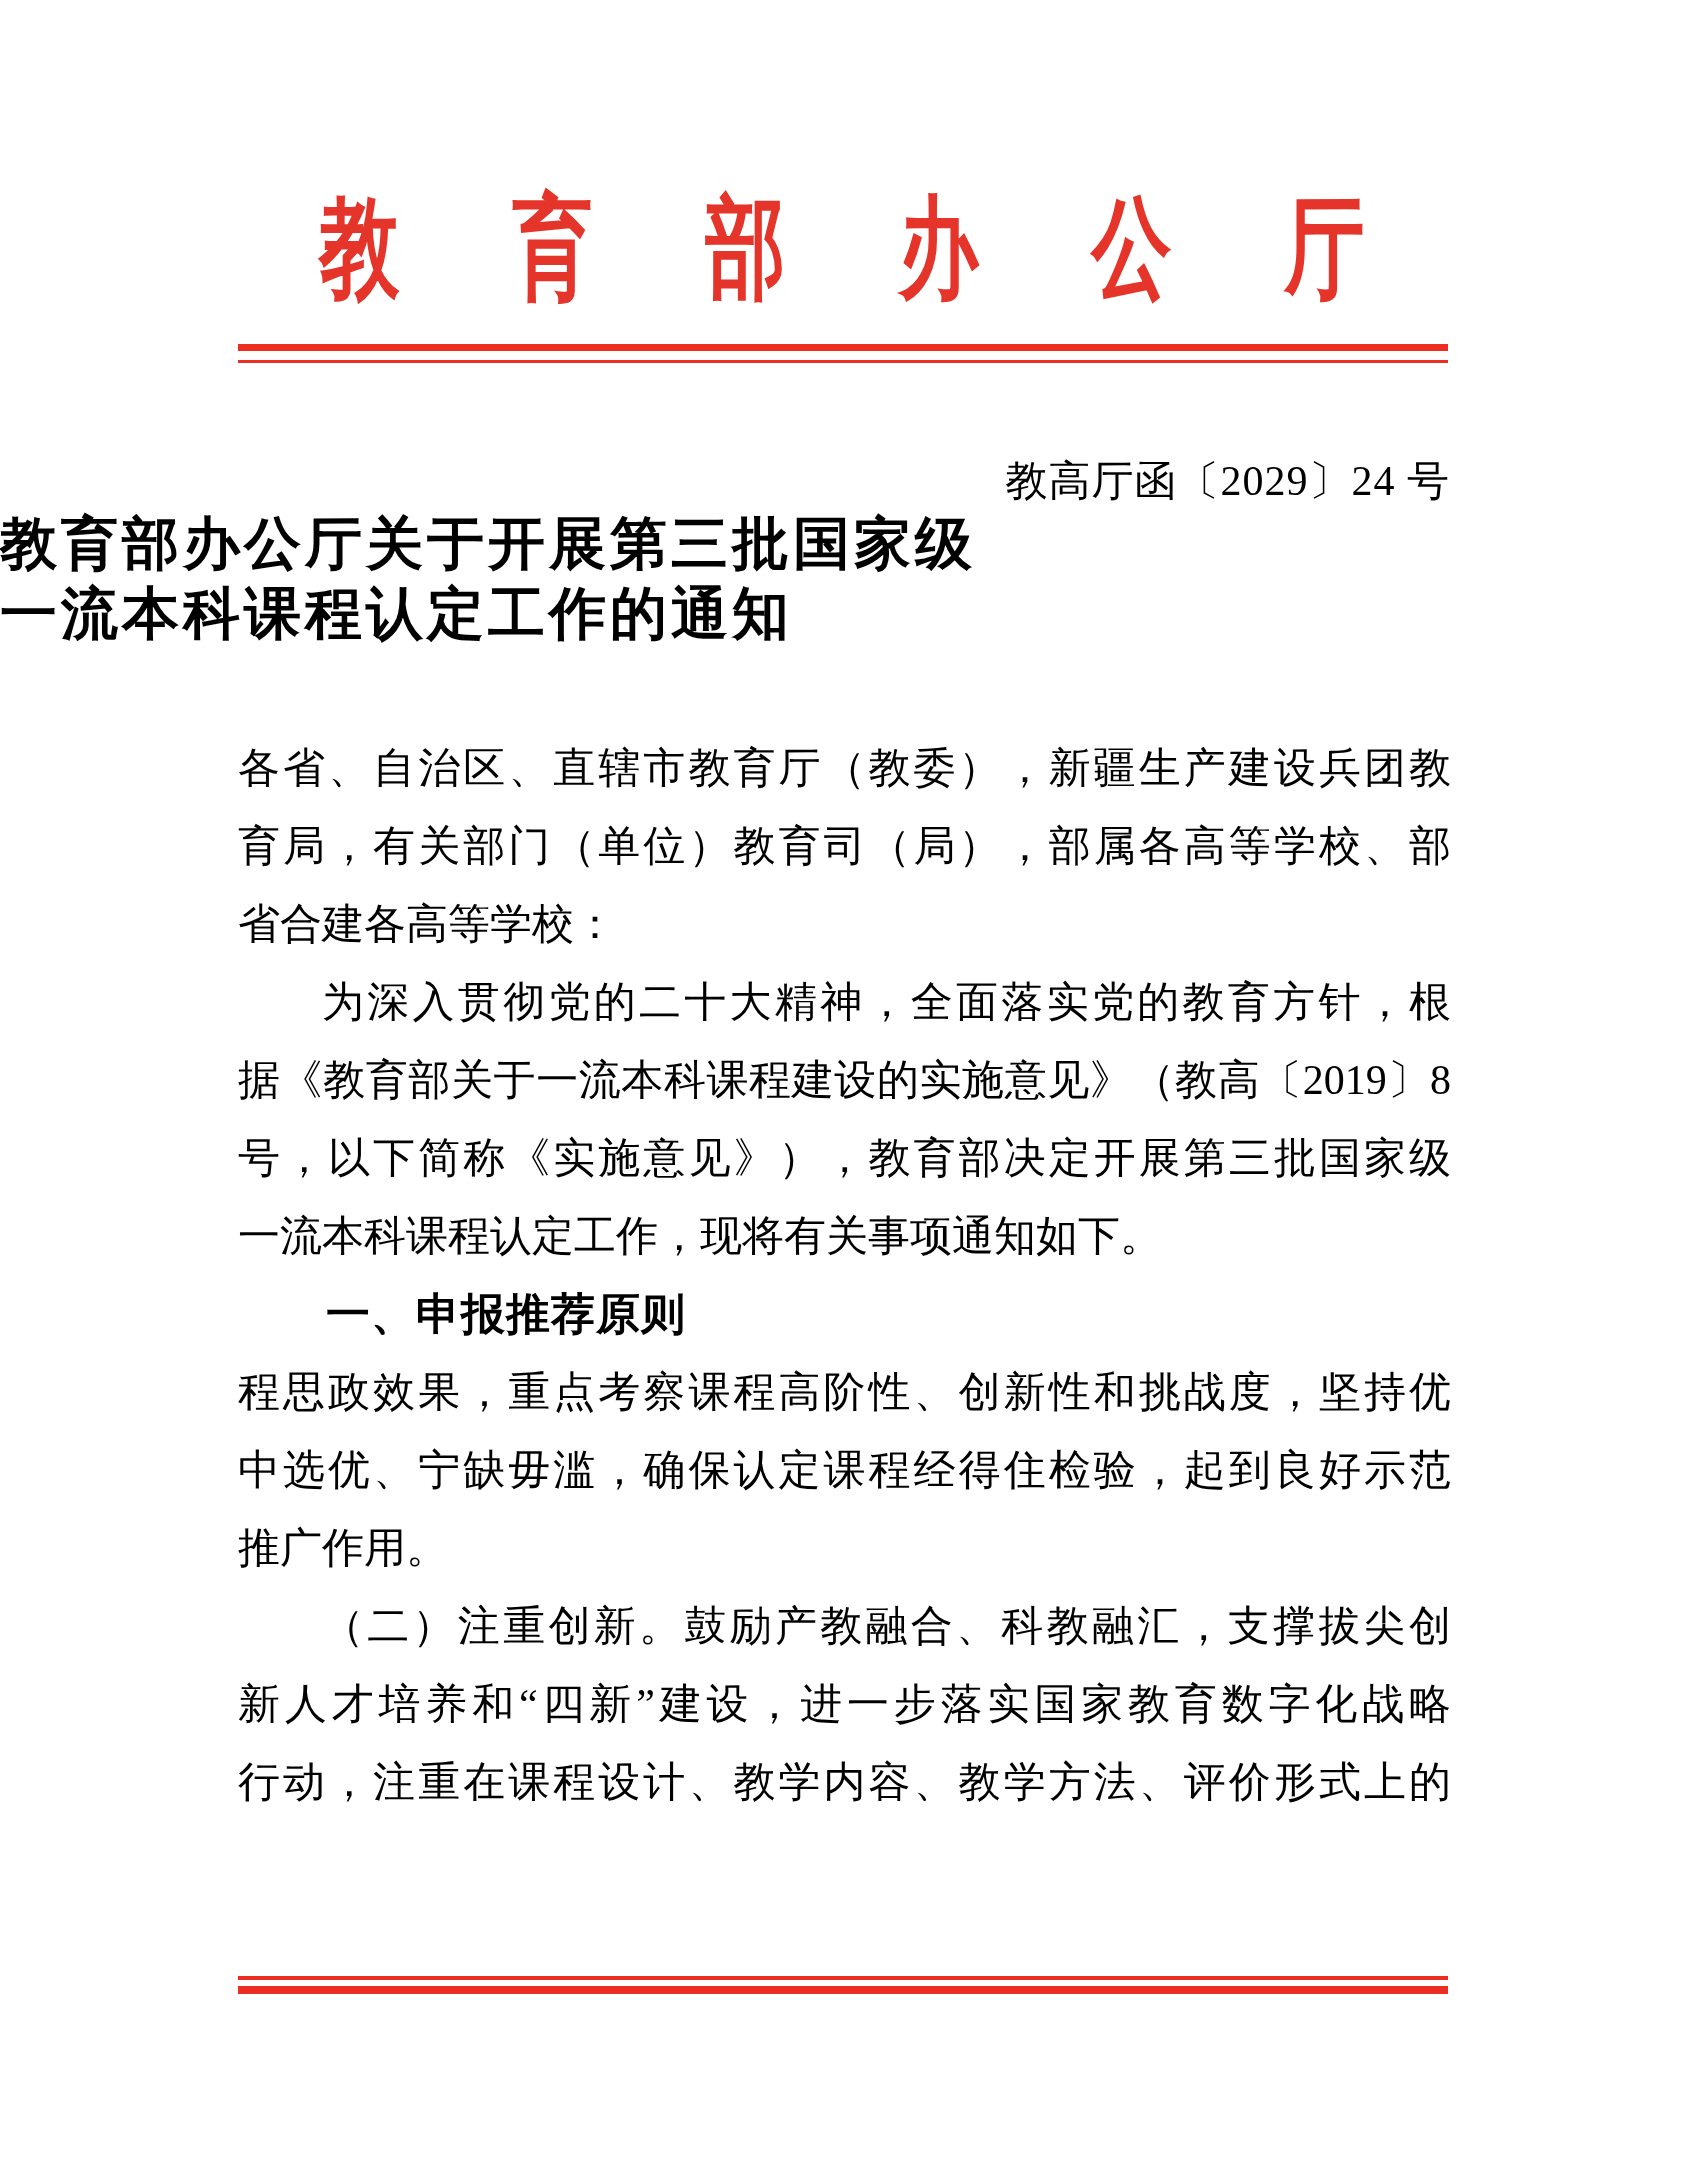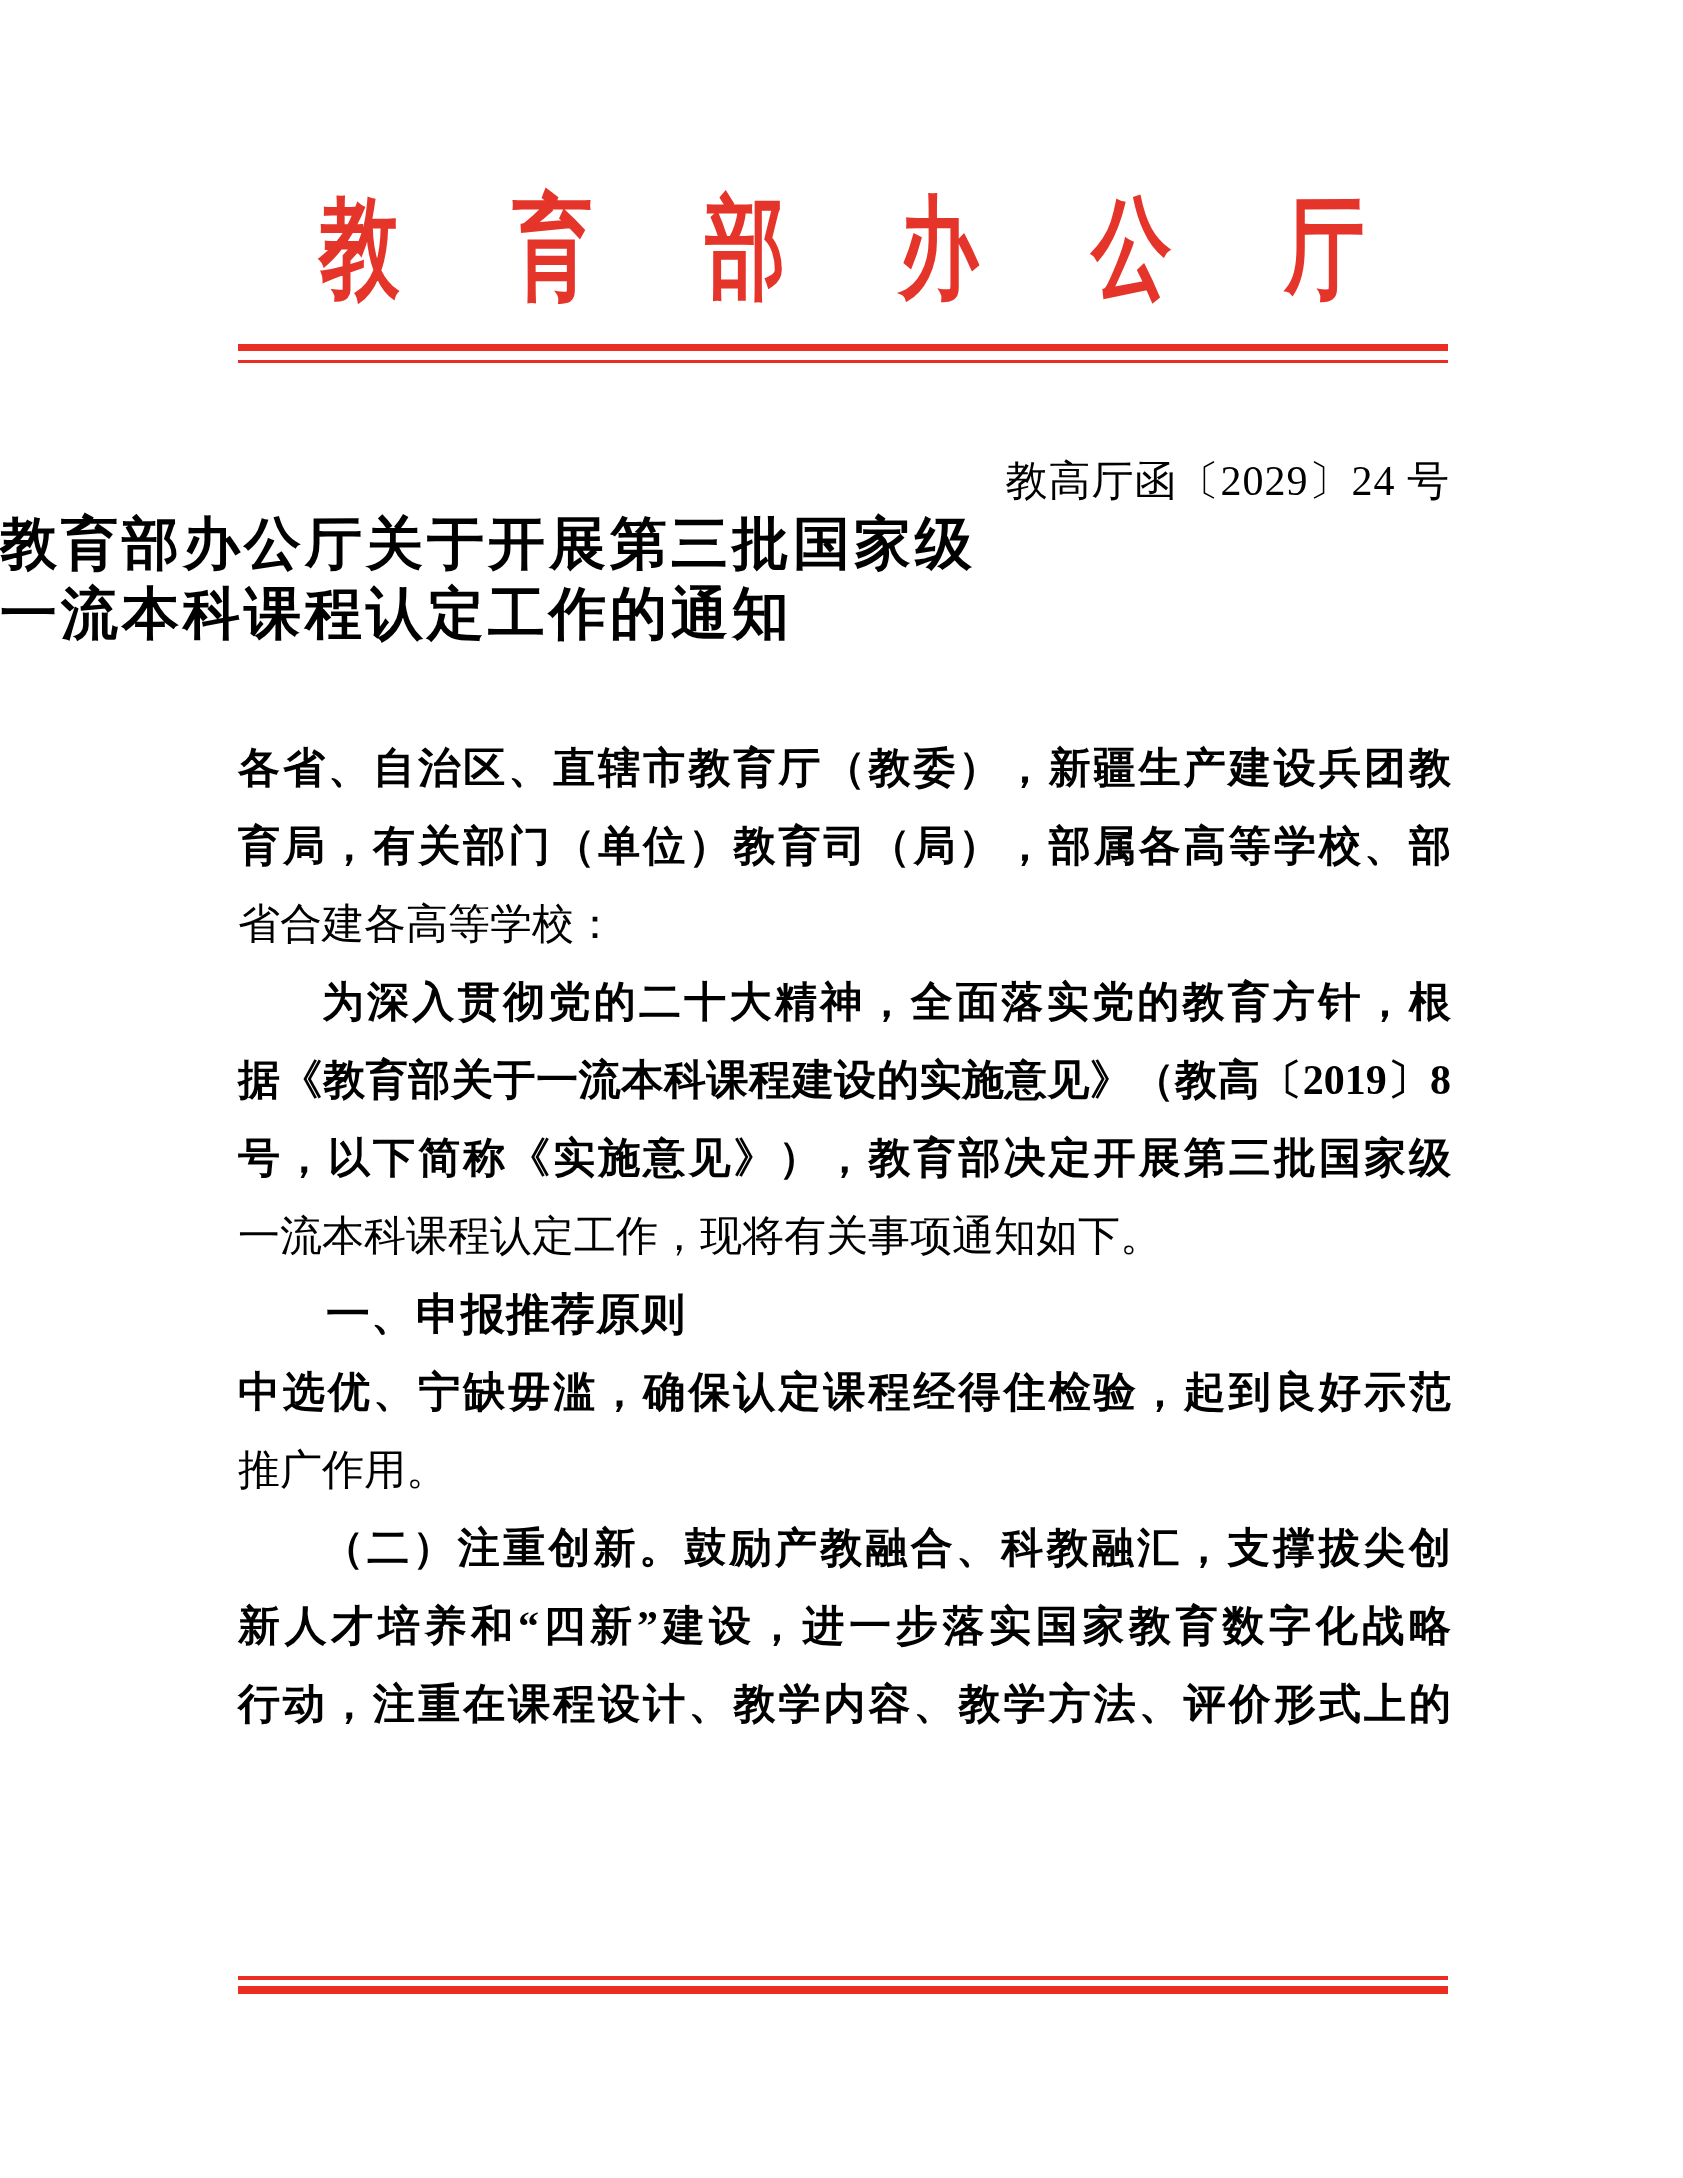--- a/index.html
+++ b/index.html
@@ -51,21 +51,20 @@
   
   .body-text{
     position:absolute;top:729px;left:238px;width:1213px;
     font-size:42px;line-height:78px;
   }
   .body-line{white-space:nowrap;}
   .body-line.j{
     white-space:normal;
     text-align:justify;
     text-align-last:justify;
-    font-weight:bold;
   }
   .body-line.ind{text-indent:2em;}
   .body-line.hd{
     font-family:"DejaVu Sans","Liberation Sans",sans-serif;
     font-weight:bold;
     font-size:44px;
     letter-spacing:1px;
   }
 </style>
 </head>
@@ -94,20 +93,21 @@
 
   <div class="body-text">
       <div class="body-line j">各省、自治区、直辖市教育厅（教委），新疆生产建设兵团教</div>
       <div class="body-line j">育局，有关部门（单位）教育司（局），部属各高等学校、部</div>
       <div class="body-line">省合建各高等学校：</div>
       <div class="body-line j ind">为深入贯彻党的二十大精神，全面落实党的教育方针，根</div>
       <div class="body-line j">据《教育部关于一流本科课程建设的实施意见》（教高〔2019〕8</div>
       <div class="body-line j">号，以下简称《实施意见》），教育部决定开展第三批国家级</div>
       <div class="body-line">一流本科课程认定工作，现将有关事项通知如下。</div>
       <div class="body-line ind hd">一、申报推荐原则</div>
+      <div class="body-line j">程思政效果，重点考察课程高阶性、创新性和挑战度，坚持优</div>
       <div class="body-line j">中选优、宁缺毋滥，确保认定课程经得住检验，起到良好示范</div>
       <div class="body-line">推广作用。</div>
       <div class="body-line j ind">（二）注重创新。鼓励产教融合、科教融汇，支撑拔尖创</div>
       <div class="body-line j">新人才培养和“四新”建设，进一步落实国家教育数字化战略</div>
       <div class="body-line j">行动，注重在课程设计、教学内容、教学方法、评价形式上的</div>
     </div>
 
   <div class="rule bot-thin"></div>
   <div class="rule bot-thick"></div>
 

